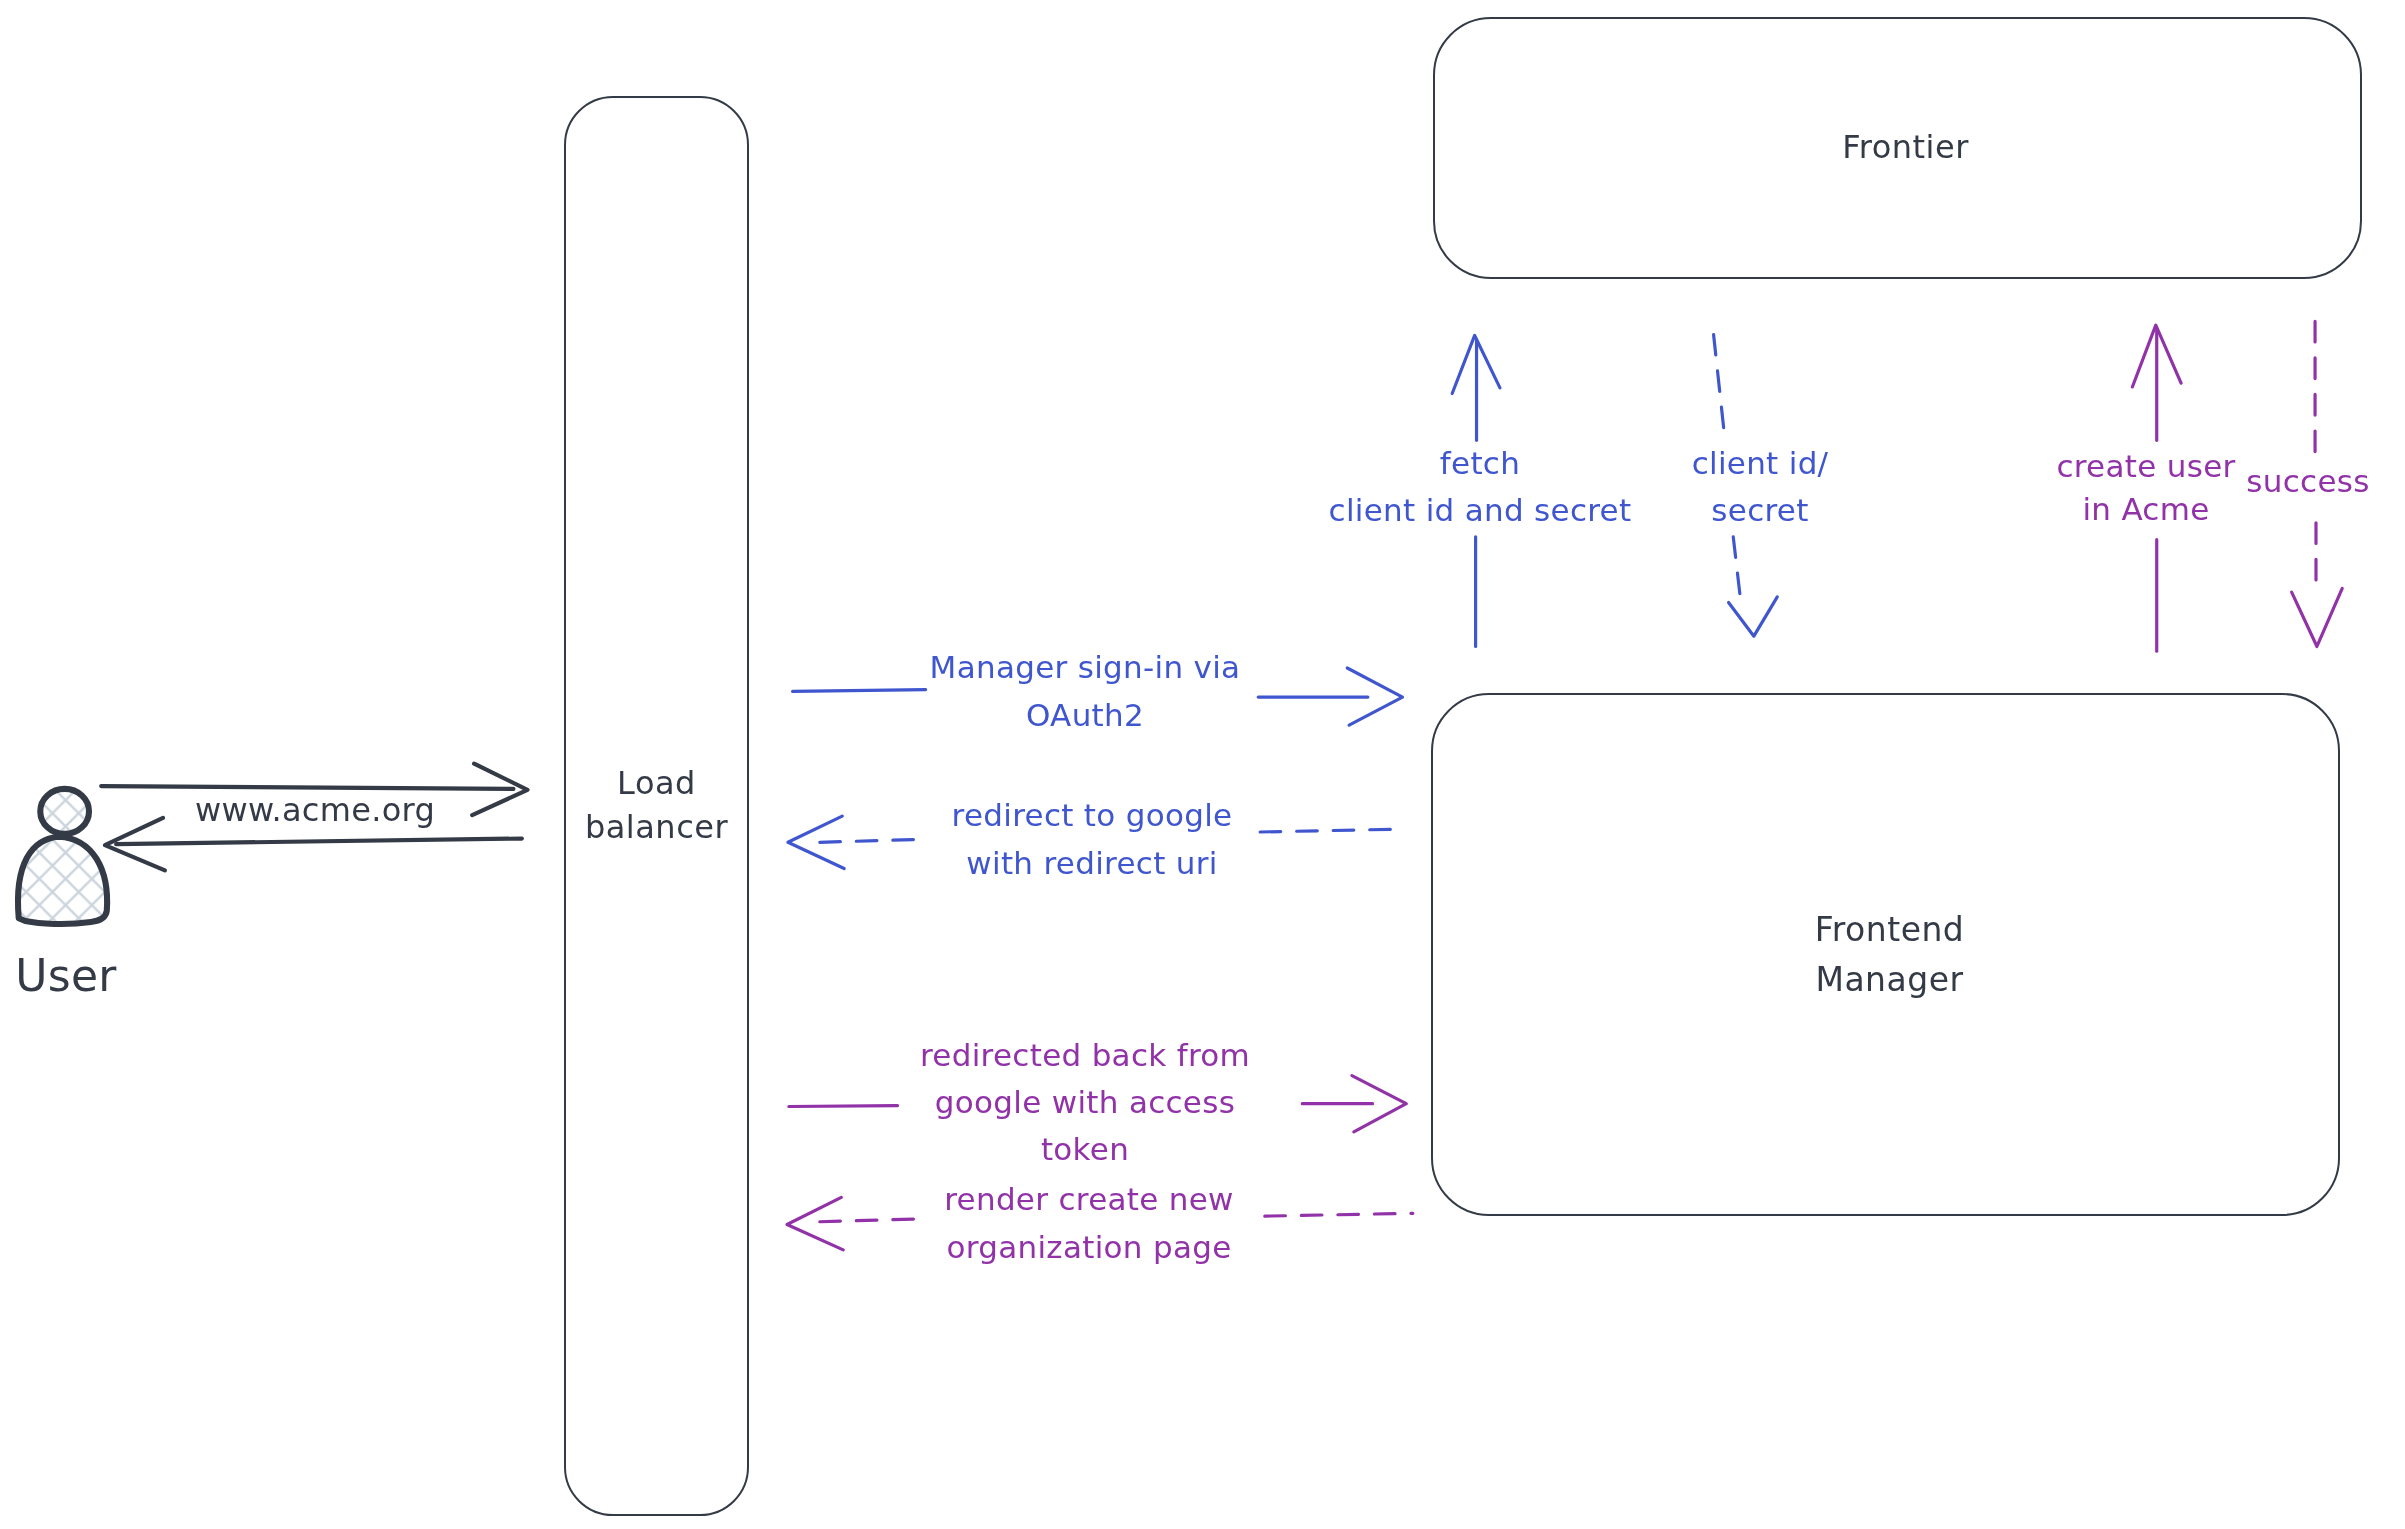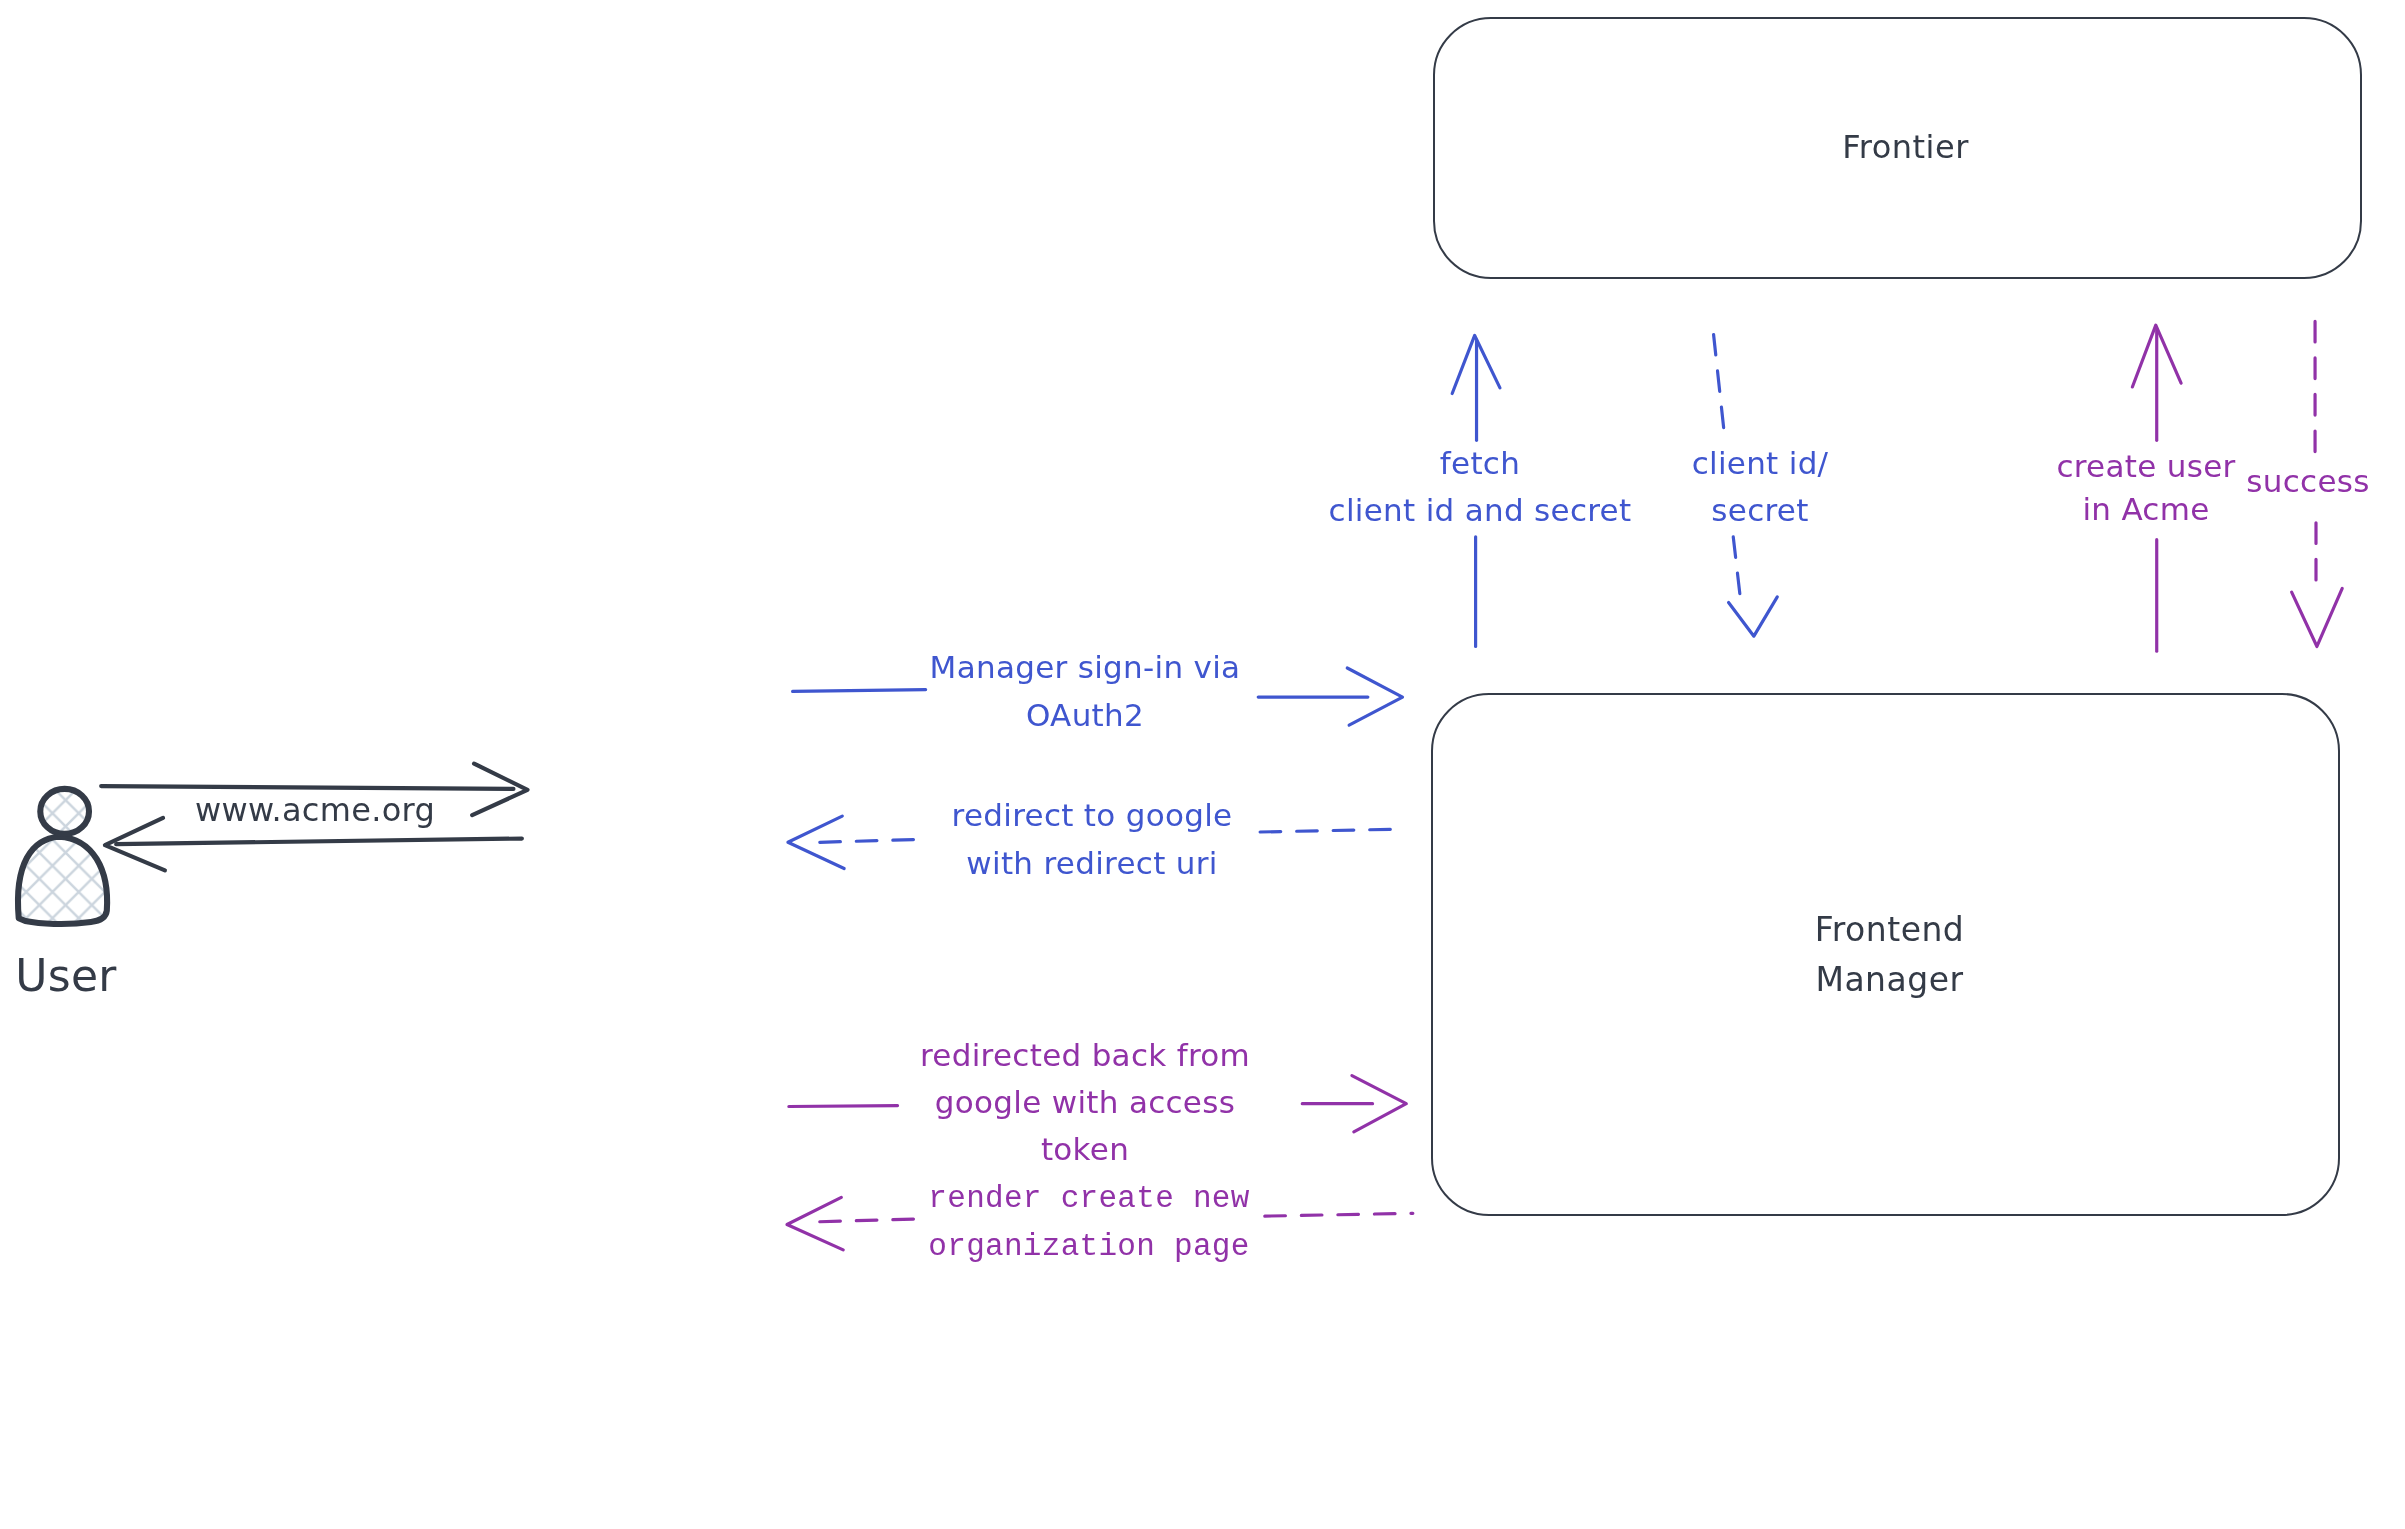--- a/index.html
+++ b/index.html
@@ -67,21 +67,21 @@
 
   #lbl-www             { left: 315px;  top: 792px;  font-size: 32px; }
   #lbl-user            { left: 66px;   top: 957px; font-size: 44px; }
   #lbl-google-signin   { left: 1085px; top: 691px;  }
   #lbl-redirect-google { left: 1092px; top: 839px;  }
   #lbl-fetch-secret    { left: 1480px; top: 487px;  line-height: 1.52; }
   #lbl-client-id       { left: 1760px; top: 487px;  line-height: 1.52; }
   #lbl-create-user     { left: 2146px; top: 488px;  line-height: 1.4; }
   #lbl-success         { left: 2308px; top: 481px;  }
   #lbl-redirected-back { left: 1085px; top: 1103px; line-height: 1.52; }
-  #lbl-render-page     { left: 1089px; top: 1223px; font-family: Liberation Mono, monospace; }
+  #lbl-render-page     { left: 1089px; top: 1223px; }
 
   
   .stroke-ink    { stroke: var(--ink);    fill: none; stroke-width: 4.5; stroke-linecap: round; stroke-linejoin: round; }
   .stroke-blue   { stroke: var(--blue);   fill: none; stroke-width: 3.4; stroke-linecap: round; stroke-linejoin: round; }
   .stroke-purple { stroke: var(--purple); fill: none; stroke-width: 3.4; stroke-linecap: round; stroke-linejoin: round; }
   .dashed { stroke-dasharray: 22 17; }
   .user-outline { stroke: var(--ink); stroke-width: 6.5; stroke-linecap: round; stroke-linejoin: round; }
   .hatch-line { stroke: var(--hatch); stroke-width: 2.6; }
 </style>
 </head>
@@ -154,20 +154,24 @@
       <polyline class="stroke-purple" points="2276,413 2301,347 2328,409"></polyline>
     </g>
 
     <g>
       <path class="stroke-purple dashed" d="M 2471 343 L 2471 487"></path>
       <path class="stroke-purple dashed" d="M 2472 558 L 2472 630"></path>
       <polyline class="stroke-purple" points="2446,632 2473,690 2500,628"></polyline>
     </g>
   </svg>
 
+  <div class="box" id="load-balancer-box">
+    <div class="box-label">Load
+balancer</div>
+  </div>
 
   <div class="box" id="frontier-box">
     <div class="box-label">Frontier</div>
   </div>
 
   <div class="box" id="frontend-manager-box">
     <div class="box-label">Frontend
 Manager</div>
   </div>
 

